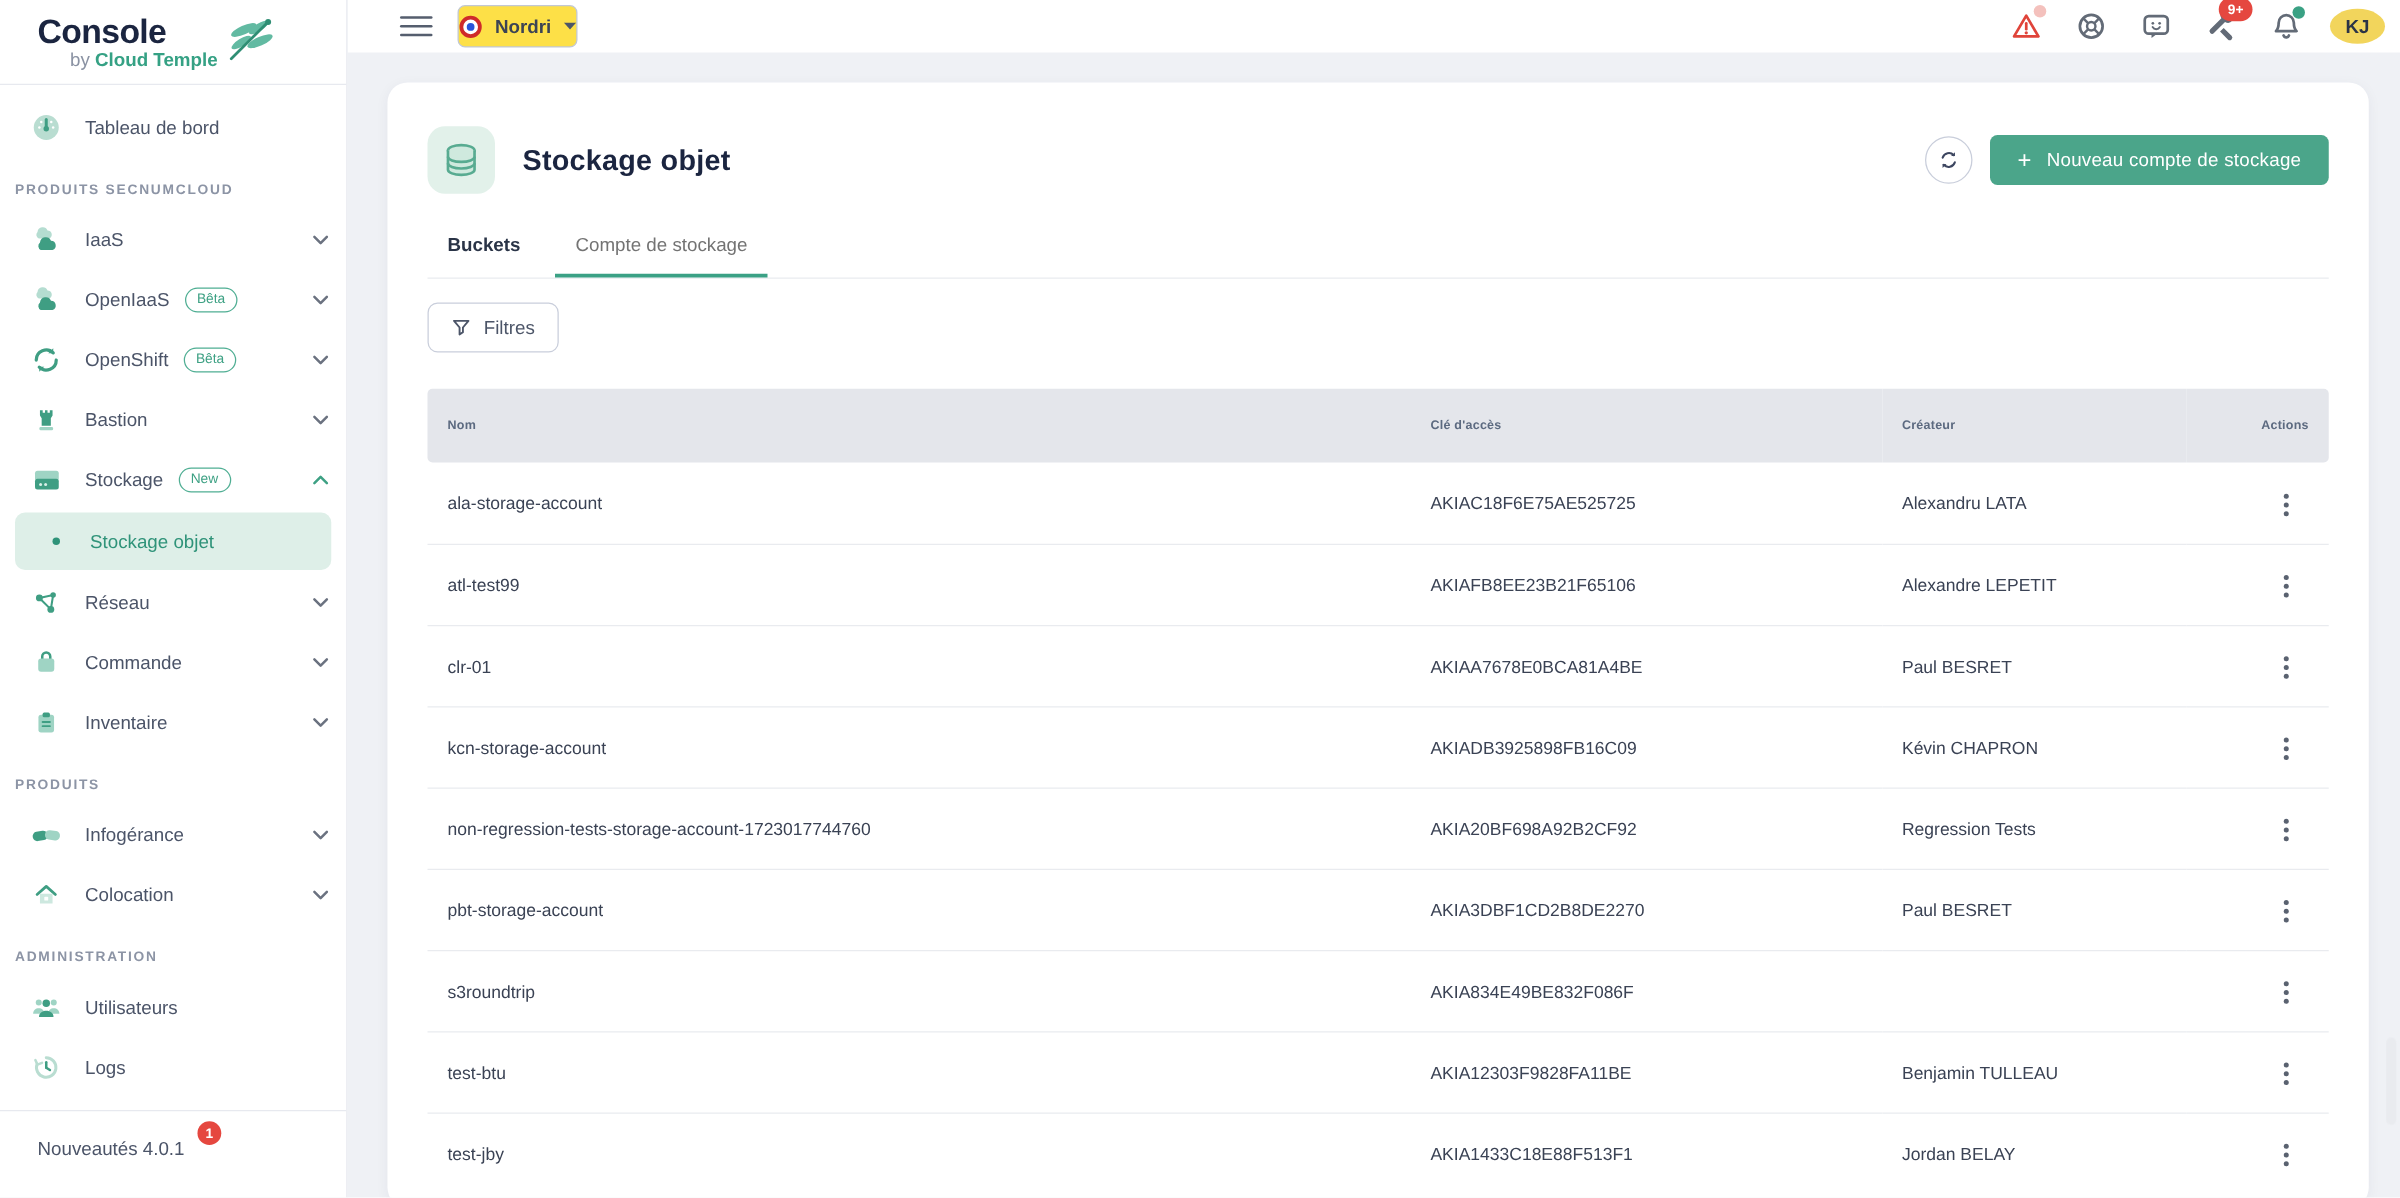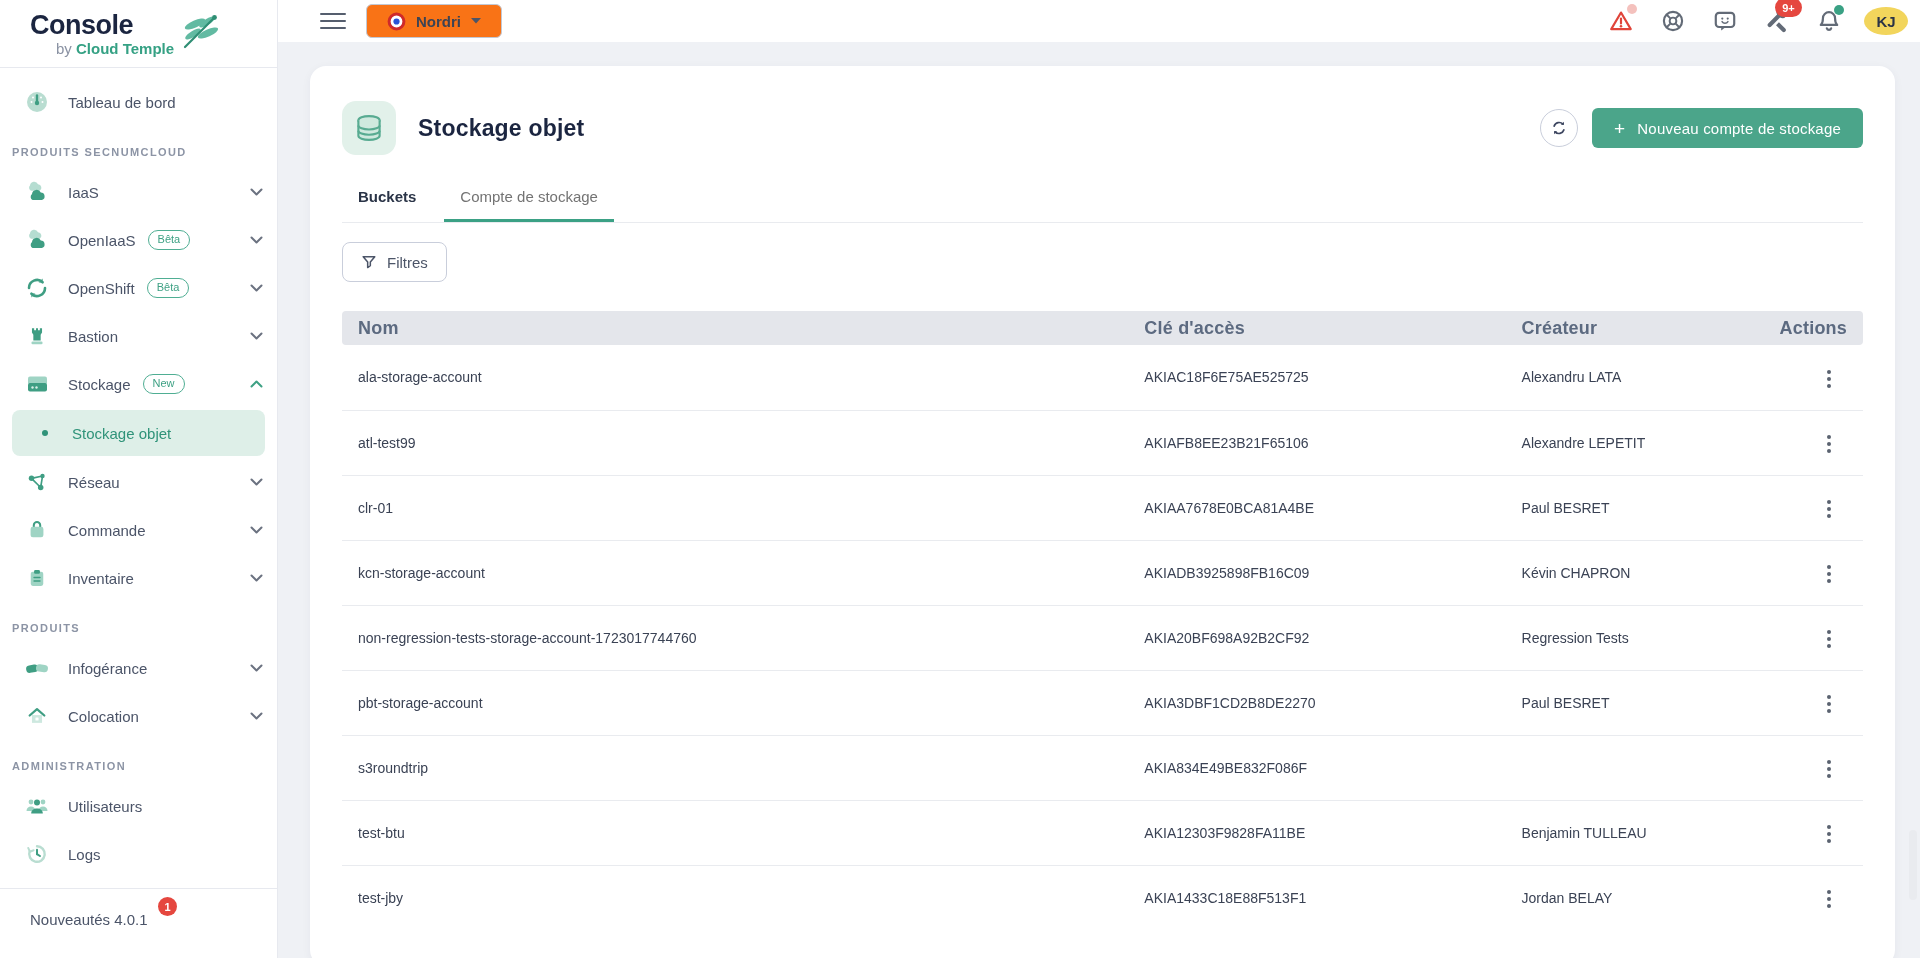--- a/index.html
+++ b/index.html
@@ -54,22 +54,22 @@
   }
   
   .main { flex:1; display:flex; flex-direction:column; }
   .topbar {
     height:64px; background:#fff; display:flex; align-items:center;
     padding:0 12px 0 42px;
   }
   .hamburger { width:26px; cursor:pointer; background:none; border:none; margin-right:20px; }
   .hamburger div { height:2.6px; background:#555e6e; border-radius:2px; margin:4.6px 0; }
   .tenant-btn {
-    display:flex; align-items:center; gap:10px; background:#f97316;
-    border:1px solid #c2c8d4; border-radius:6px; height:34px; padding:0 20px;
+    display:flex; align-items:center; gap:10px; background:#fde047;
+    border:1px solid #c2c8d4; border-radius:6px; height:34px; padding:0 0;
     font-size:15px; font-weight:700; color:#3c4454; cursor:pointer;
     font-family:inherit;
   }
   .topbar-right { margin-left:auto; display:flex; align-items:center; gap:10px; }
   .tb-ico {
     position:relative; width:42px; height:42px; border:none; background:none;
     display:flex; align-items:center; justify-content:center; cursor:pointer;
   }
   .dot-pink { position:absolute; top:4px; right:5px; width:10px; height:10px; border-radius:50%; background:#f4c1bd; }
   .dot-teal { position:absolute; top:5px; right:6px; width:10px; height:10px; border-radius:50%; background:#3aa184; }
@@ -117,21 +117,21 @@
   .filters-row { margin-top:19px; }
   .filters-btn {
     height:40px; border:1px solid #c9cedb; border-radius:8px; background:#fff;
     display:inline-flex; align-items:center; gap:10px; padding:0 18px;
     font-size:15px; color:#4c5568; cursor:pointer; font-family:inherit;
   }
   
   table { width:100%; border-collapse:collapse; margin-top:29px; table-layout:fixed; }
   col.c1{width:51.7%;} col.c2{width:24.8%;} col.c3{width:16%;} col.c4{width:7.5%;}
   thead th {
-    background:#e4e6eb; height:34px; font-size:18px; font-weight:700; color:#5c6a80;
+    background:#e4e6eb; height:59px; font-size:10px; font-weight:700; color:#5c6a80;
     text-align:left; padding:0 0 0 16px; letter-spacing:.2px;
   }
   thead th:first-child { border-radius:4px 0 0 4px; }
   thead th.actions { text-align:right; padding:0 16px 0 0; border-radius:0 4px 4px 0; }
   tbody td { height:65px; font-size:14px; color:#3a4254; padding:0 0 0 16px; border-bottom:1px solid #e9ebef; }
   tbody tr:last-child td { border-bottom:none; }
   td.actions { text-align:right; padding:0 26px 0 0; }
   .kebab { background:none; border:none; cursor:pointer; padding:6px; display:inline-flex; flex-direction:column; gap:3px; }
   .kebab i { width:4px; height:4px; border-radius:50%; background:#5a6270; display:block; }
   

